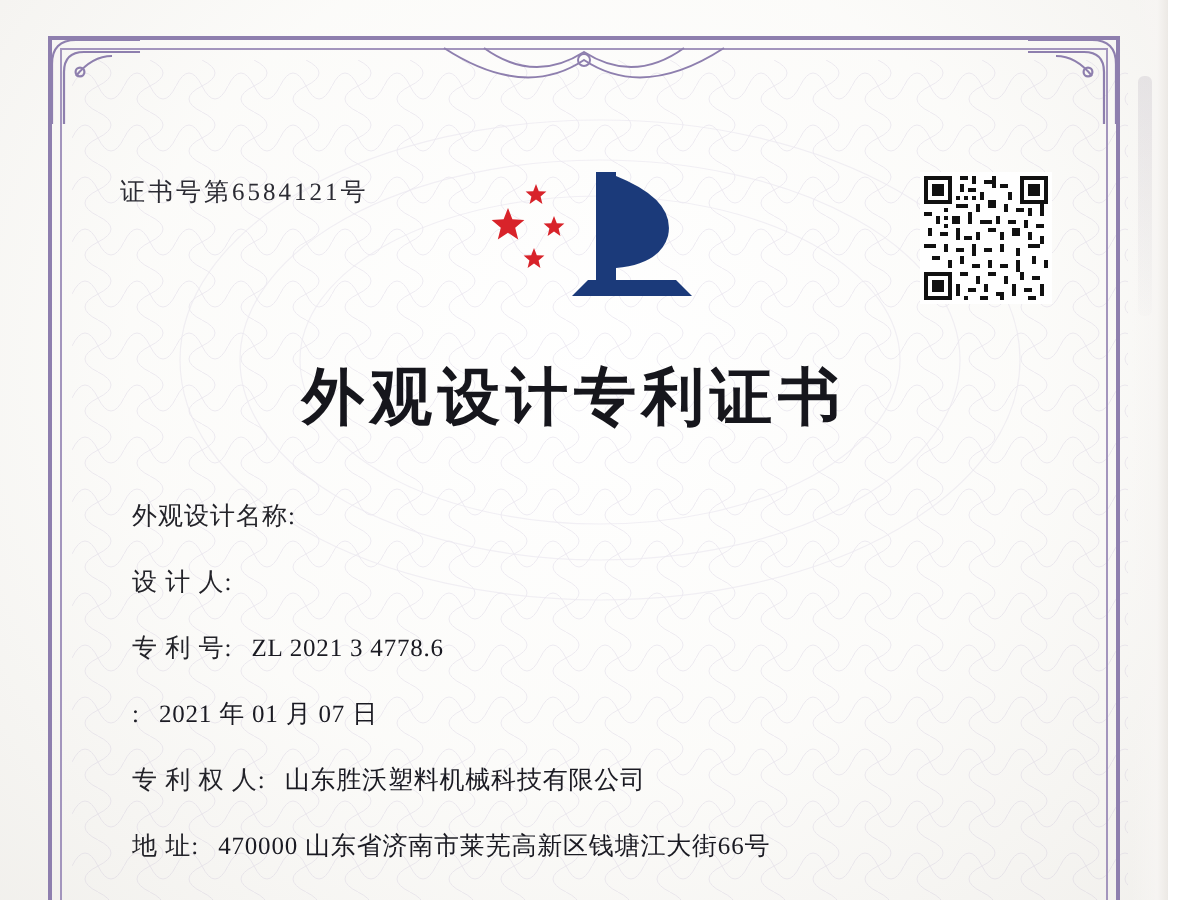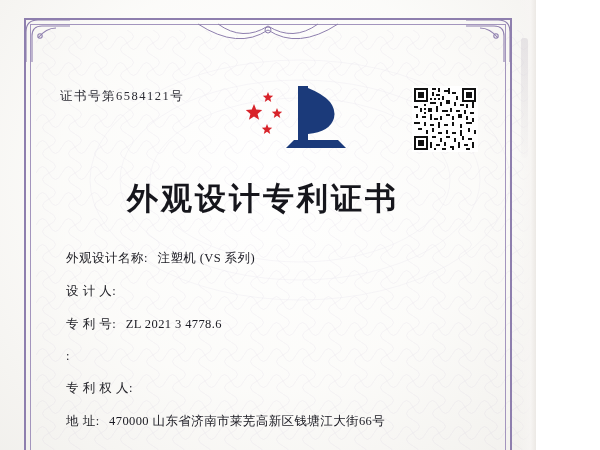--- a/index.html
+++ b/index.html
@@ -9,21 +9,21 @@
   body {
     width: 600px;
     height: 450px;
     overflow: hidden;
     background: #ffffff;
     font-family: "Liberation Serif", serif;
   }
 
   .certificate {
     position: relative;
-    width: 536px;
+    width: 584px;
     height: 450px;
     background: #fdfdfb;
     overflow: hidden;
   }
 
   
   .paper-tint {
     position: absolute;
     inset: 0;
     background:
@@ -355,37 +355,38 @@
       </g>
     </svg>
   </div>
 
   <div class="title">外观设计专利证书</div>
 
   <div class="fields">
     <div class="field-row">
       <span class="field-label">外观设计名称</span>
       <span class="field-colon">:</span>
-      <span class="field-value">注塑机 (VS 系列)</span>
     </div>
     <div class="field-row">
       <span class="field-label">设 计 人</span>
       <span class="field-colon">:</span>
     </div>
     <div class="field-row">
       <span class="field-label">专 利 号</span>
       <span class="field-colon">:</span>
       <span class="field-value">ZL 2021 3 4778.6</span>
     </div>
     <div class="field-row">
       <span class="field-colon">:</span>
+      <span class="field-value">2021 年 01 月 07 日</span>
     </div>
     <div class="field-row">
       <span class="field-label">专 利 权 人</span>
       <span class="field-colon">:</span>
+      <span class="field-value">山东胜沃塑料机械科技有限公司</span>
     </div>
     <div class="field-row">
       <span class="field-label">地          址</span>
       <span class="field-colon">:</span>
       <span class="field-value">470000 山东省济南市莱芜高新区钱塘江大街66号</span>
     </div>
   </div>
 
   <div class="scan-edge"></div>
   <div class="edge-mark"></div>

